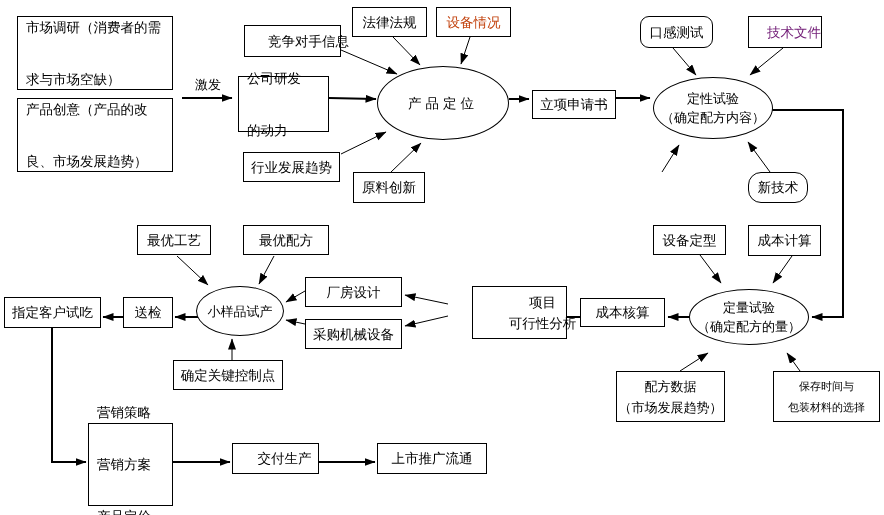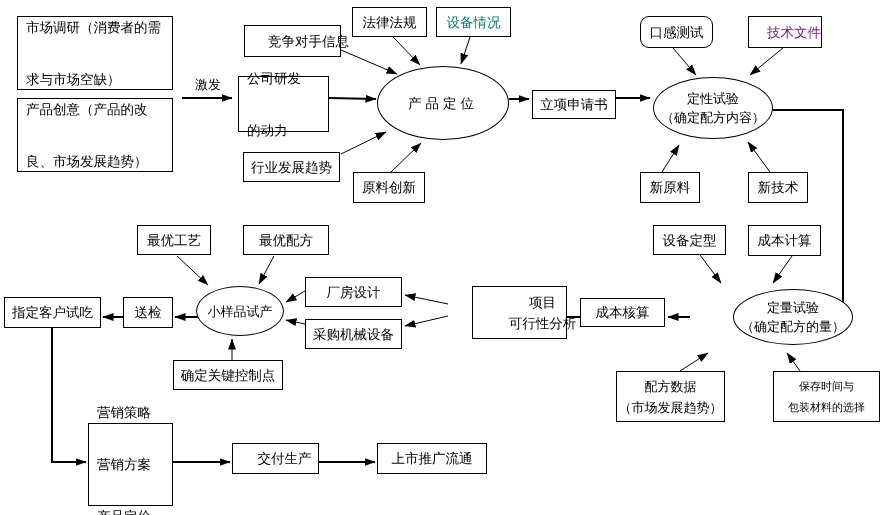--- a/index.html
+++ b/index.html
@@ -91,55 +91,52 @@
     <div class="node rect align-left" style="left: 238px; top: 76px; width: 91px; height: 56px; color: rgb(0, 0, 0); background: rgb(255, 255, 255);">
       <span class="line">公司研发</span>
       <span class="line">的动力</span>
     </div>
     <div class="node rect" style="left: 243px; top: 152px; width: 97px; height: 30px; color: rgb(0, 0, 0); background: rgb(255, 255, 255);">
       <span class="line">行业发展趋势</span>
     </div>
     <div class="node rect" style="left: 352px; top: 7px; width: 75px; height: 30px; color: rgb(0, 0, 0); background: rgb(255, 255, 255);">
       <span class="line">法律法规</span>
     </div>
-    <div class="node rect" style="left: 436px; top: 7px; width: 75px; height: 30px; color: #0f766e; background: rgb(255, 255, 255);">
+    <div class="node rect" style="left: 436px; top: 7px; width: 75px; height: 30px; color: #c2410c; background: rgb(255, 255, 255);">
       <span class="line">设备情况</span>
     </div>
     <div class="node rect" style="left: 353px; top: 172px; width: 72px; height: 31px; color: rgb(0, 0, 0); background: rgb(255, 255, 255);">
       <span class="line">原料创新</span>
     </div>
     <div class="node ellipse" style="left: 377px; top: 66px; width: 132px; height: 74px; letter-spacing: 4px; color: rgb(0, 0, 0); background: rgb(255, 255, 255);">
       <span class="line">产品定位</span>
     </div>
     <div class="node rect" style="left: 532px; top: 90px; width: 84px; height: 29px; color: rgb(0, 0, 0); background: rgb(255, 255, 255);">
       <span class="line">立项申请书</span>
     </div>
     <div class="node rect" style="left: 640px; top: 16px; width: 73px; height: 32px; color: rgb(0, 0, 0); background: rgb(255, 255, 255); border-radius: 9px;">
       <span class="line">口感测试</span>
     </div>
     <div class="node rect" style="left: 748px; top: 16px; width: 74px; height: 32px; color: #701a75; background: rgb(255, 255, 255); align-items: flex-end;">
       <span class="line">技术文件</span>
     </div>
-    <div class="node rect" style="left: 640px; top: 172px; width: 60px; height: 31px; color: rgb(0, 0, 0); background: rgb(255, 255, 255);">
-      <span class="line">新原料</span>
-    </div>
-    <div class="node rect" style="left: 748px; top: 172px; width: 60px; height: 31px; color: rgb(0, 0, 0); background: rgb(255, 255, 255);">
+    <div class="node rect" style="left: 748px; top: 172px; width: 60px; height: 31px; color: rgb(0, 0, 0); background: rgb(255, 255, 255); border-radius: 13px;">
       <span class="line">新技术</span>
     </div>
     <div class="node ellipse" style="left: 653px; top: 77px; width: 120px; height: 62px; font-size: 13px; color: rgb(0, 0, 0); background: rgb(255, 255, 255);">
       <span class="line">定性试验</span>
       <span class="line">（确定配方内容）</span>
     </div>
     <div class="node rect" style="left: 653px; top: 225px; width: 73px; height: 30px; color: rgb(0, 0, 0); background: rgb(255, 255, 255);">
       <span class="line">设备定型</span>
     </div>
     <div class="node rect" style="left: 748px; top: 225px; width: 73px; height: 31px; color: rgb(0, 0, 0); background: rgb(255, 255, 255);">
       <span class="line">成本计算</span>
     </div>
-    <div class="node ellipse" style="left: 689px; top: 289px; width: 120px; height: 56px; font-size: 13px; color: rgb(0, 0, 0); background: rgb(255, 255, 255); margin-left: 44px;">
+    <div class="node ellipse" style="left: 689px; top: 289px; width: 120px; height: 56px; font-size: 13px; color: rgb(0, 0, 0); background: rgb(255, 255, 255);">
       <span class="line">定量试验</span>
       <span class="line">（确定配方的量）</span>
     </div>
     <div class="node rect" style="left: 616px; top: 371px; width: 109px; height: 51px; font-size: 13px; color: rgb(0, 0, 0); background: rgb(255, 255, 255);">
       <span class="line">配方数据</span>
       <span class="line">（市场发展趋势）</span>
     </div>
     <div class="node rect" style="left: 773px; top: 371px; width: 107px; height: 51px; font-size: 11px; color: rgb(0, 0, 0); background: rgb(255, 255, 255);">
       <span class="line">保存时间与</span>
       <span class="line">包装材料的选择</span>

